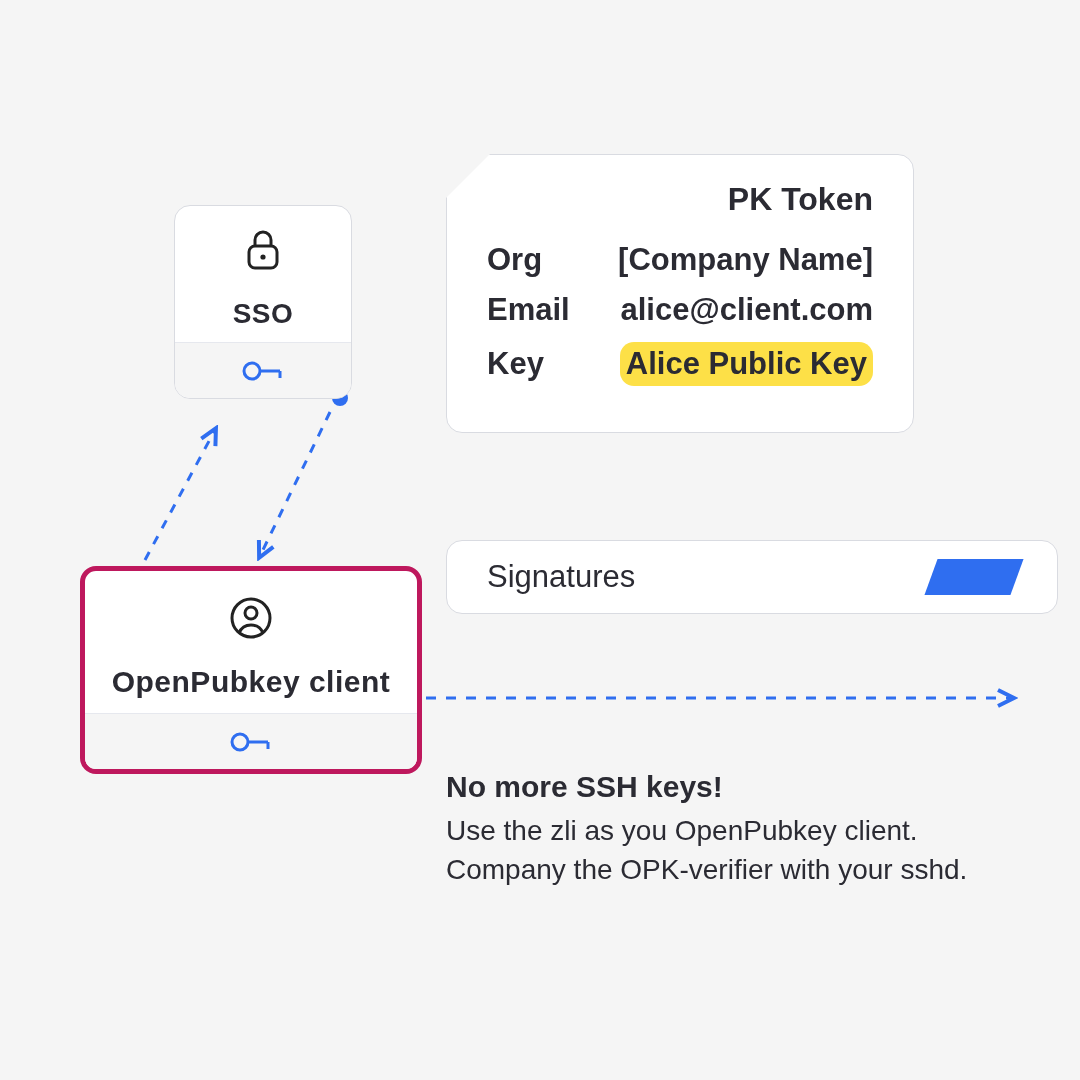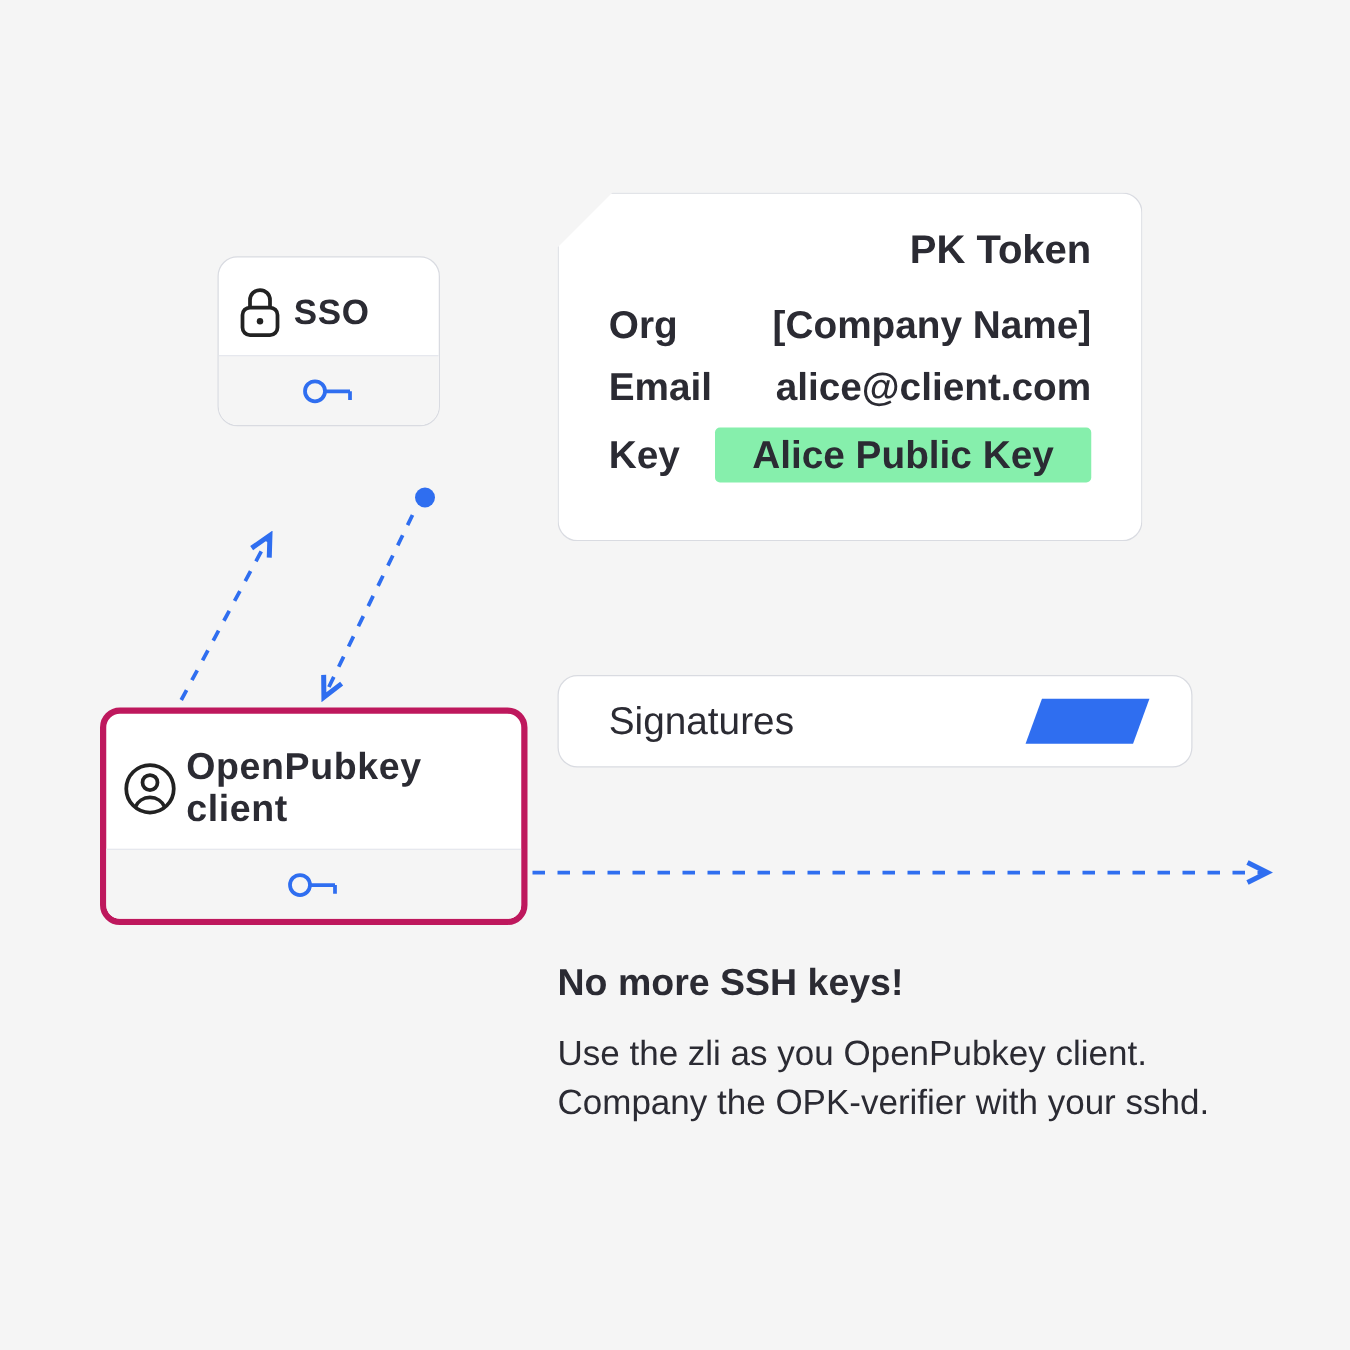--- a/index.html
+++ b/index.html
@@ -20,24 +20,24 @@
     left: 174px;
     top: 205px;
     width: 178px;
     border: 1px solid #d9dbe1;
     border-radius: 16px;
     background: #fff;
     overflow: hidden;
   }
   .box-top {
     display: flex;
-    flex-direction: row;
+    flex-direction: column;
     align-items: center;
     padding: 22px 14px 14px;
-    gap: 8px;
+    gap: 26px;
   }
   .sso-box .box-top { padding: 22px 14px 12px; }
   .box-title {
     font-weight: 700;
     font-size: 28px;
     letter-spacing: 0.5px;
     color: #2b2b33;
   }
   .box-bottom {
     background: #f5f5f5;
@@ -80,33 +80,33 @@
     font-weight: 700;
     font-size: 32px;
     color: #2b2b33;
     margin-bottom: 24px;
   }
   .kv { display: flex; align-items: center; margin: 14px 0; }
   .kv-label { font-weight: 700; font-size: 31px; color: #2b2b33; width: 120px; }
   .kv-value { flex: 1; text-align: right; font-size: 31px; color: #2b2b33; font-weight: 700; }
   .kv-value.highlight {
     display: inline-block;
-    background: #86efac;
-    border-radius: 4px;
-    padding: 4px 30px;
+    background: #fde047;
+    border-radius: 14px;
+    padding: 4px 6px;
     flex: 0 0 auto;
     margin-left: auto;
   }
 
   
   .sig-card {
     position: absolute;
     left: 446px;
     top: 540px;
-    width: 508px;
+    width: 612px;
     background: #fff;
     border: 1px solid #d9dbe1;
     border-radius: 16px;
     padding: 18px 40px;
     display: flex;
     align-items: center;
     justify-content: space-between;
   }
   .sig-label { font-size: 31px; color: #2b2b33; }
   .sig-shape {
@@ -120,21 +120,21 @@
   .caption {
     position: absolute;
     left: 446px;
     top: 770px;
     width: 560px;
   }
   .caption-headline {
     font-weight: 700;
     font-size: 30px;
     color: #2b2b33;
-    margin-bottom: 20px;
+    margin-bottom: 8px;
   }
   .caption-body {
     font-size: 28px;
     line-height: 1.38;
     color: #2b2b33;
   }
 
   
   .icon-svg { display: block; }
 </style>

